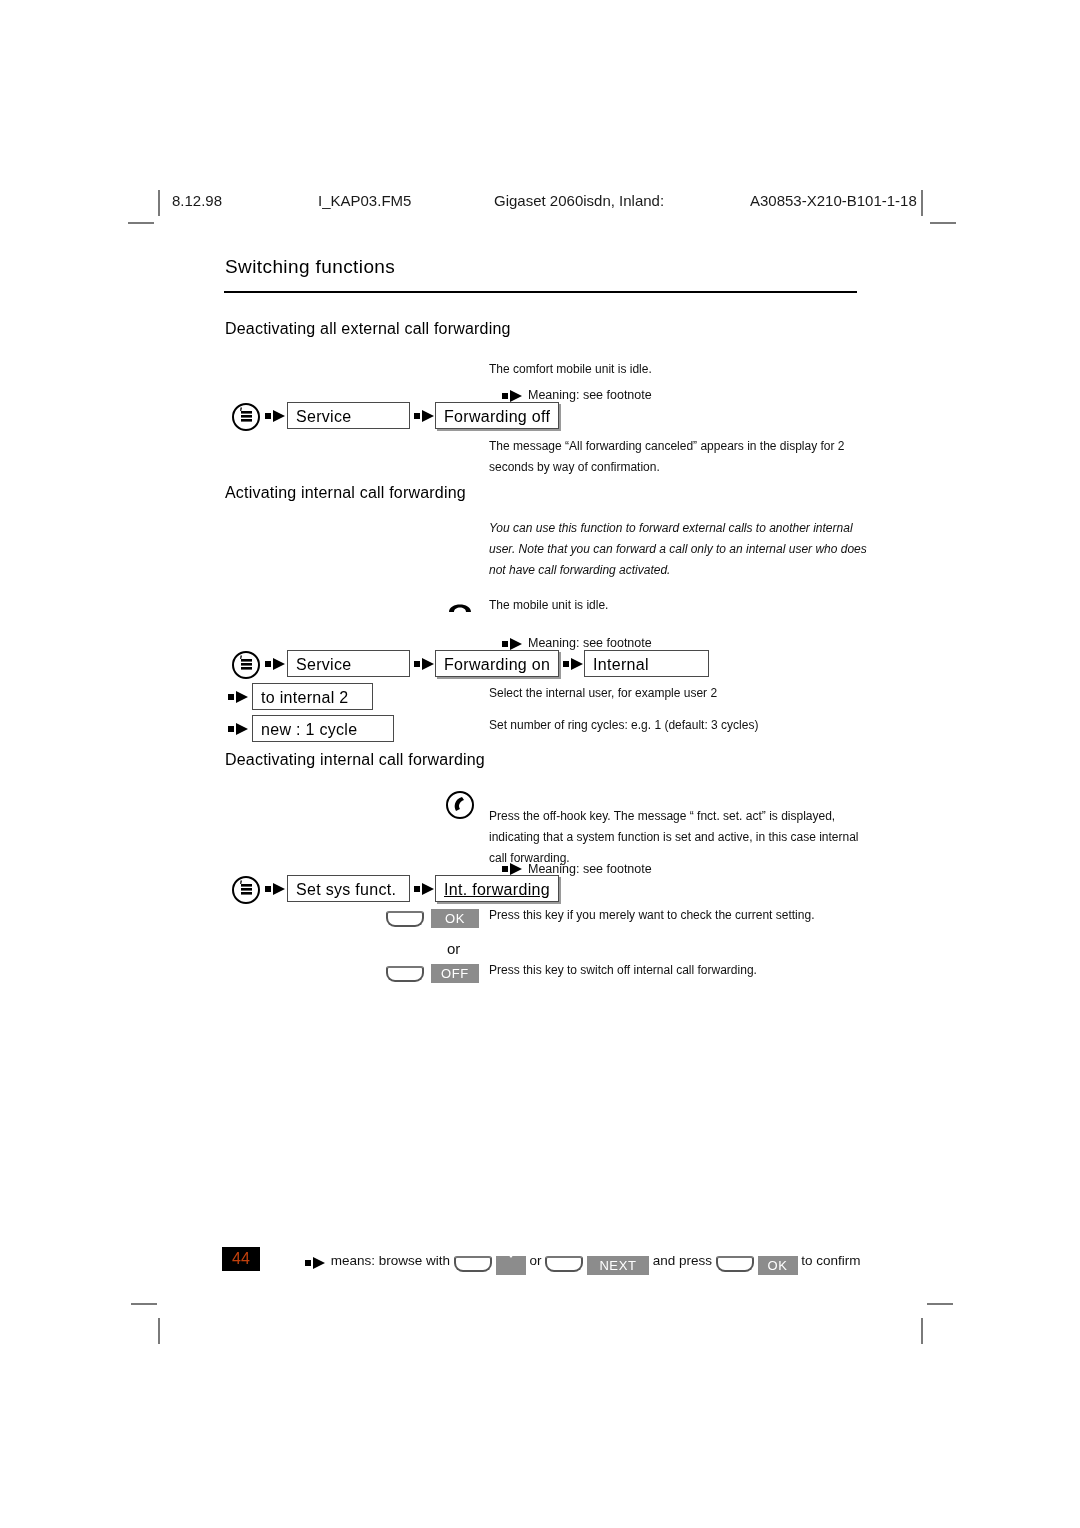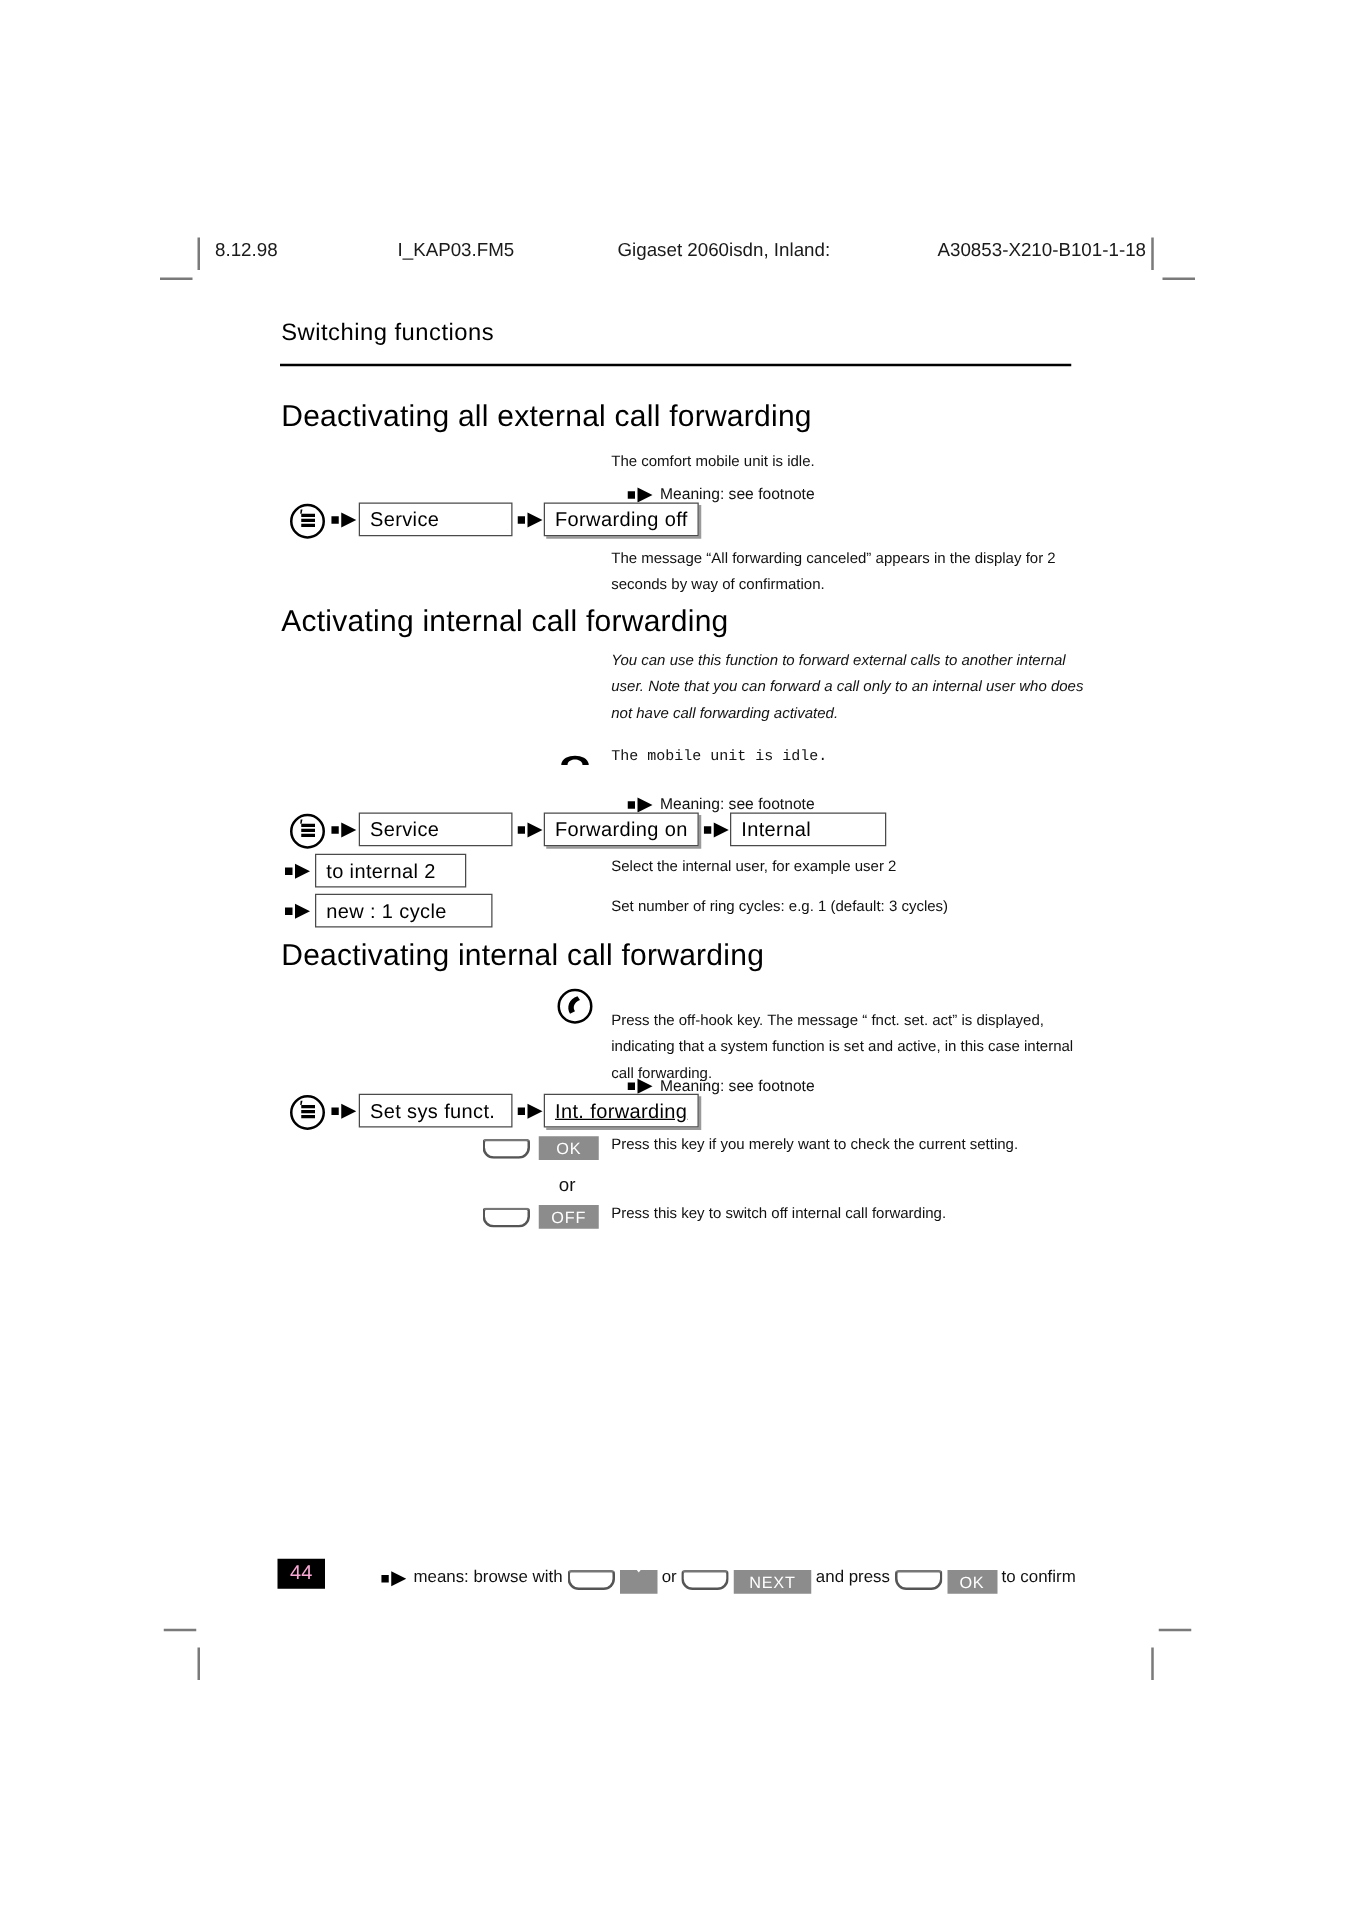--- a/index.html
+++ b/index.html
@@ -63,21 +63,21 @@
     top: 291px;
     width: 633px;
     height: 2px;
     background: #000;
   }
 
   
   .section-heading {
     position: absolute;
     left: 225px;
-    font-size: 24px;
+    font-size: 16px;
     letter-spacing: 0.2px;
     white-space: nowrap;
   }
 
   
   .body-text {
     position: absolute;
     left: 489px;
     width: 390px;
     font-size: 12px;
@@ -173,21 +173,21 @@
   }
 
   
   .page-num {
     position: absolute;
     left: 222px;
     top: 1247px;
     width: 38px;
     height: 24px;
     background: #000;
-    color: #f9a8d4;
+    color: #c2410c;
     font-size: 16px;
     line-height: 24px;
     text-align: center;
   }
   .footer-line {
     position: absolute;
     top: 1250px;
     left: 305px;
     height: 22px;
     font-size: 13.5px;
@@ -266,21 +266,21 @@
 
 <div class="section-heading" style="top:484px;">Activating internal call forwarding</div>
 
 <div class="body-text" style="top:518px;font-style:italic;">You can use this function to forward external calls to another internal user. Note that you can forward a call only to an internal user who does not have call forwarding activated.</div>
 
 <div class="icon-onhook" style="left:447px; top:597px;">
   <svg width="26" height="18" viewBox="0 0 26 18">
     <path d="M2 15 C2 5, 24 5, 24 15 L19 15 C19 9, 7 9, 7 15 Z" fill="#000"></path>
   </svg>
 </div>
-<div class="body-text" style="top:595px;font-family:Liberation Mono, monospace;">The mobile unit is idle.</div>
+<div class="body-text" style="top:595px;">The mobile unit is idle.</div>
 
 <div class="arrow-mark" style="left:502px; top:637px;">
   <svg width="22" height="14" viewBox="0 0 22 14">
       <path d="M0 4 L6 4 L6 10 L0 10 Z" fill="#000"></path>
       <path d="M8 1 L20 7 L8 13 Z" fill="#000"></path>
     </svg>
 </div>
 <div class="note-text" style="left:528px; top:635px;">Meaning: see footnote</div>
 
 <div class="icon-menu-key" style="left:231px; top:650px;">

